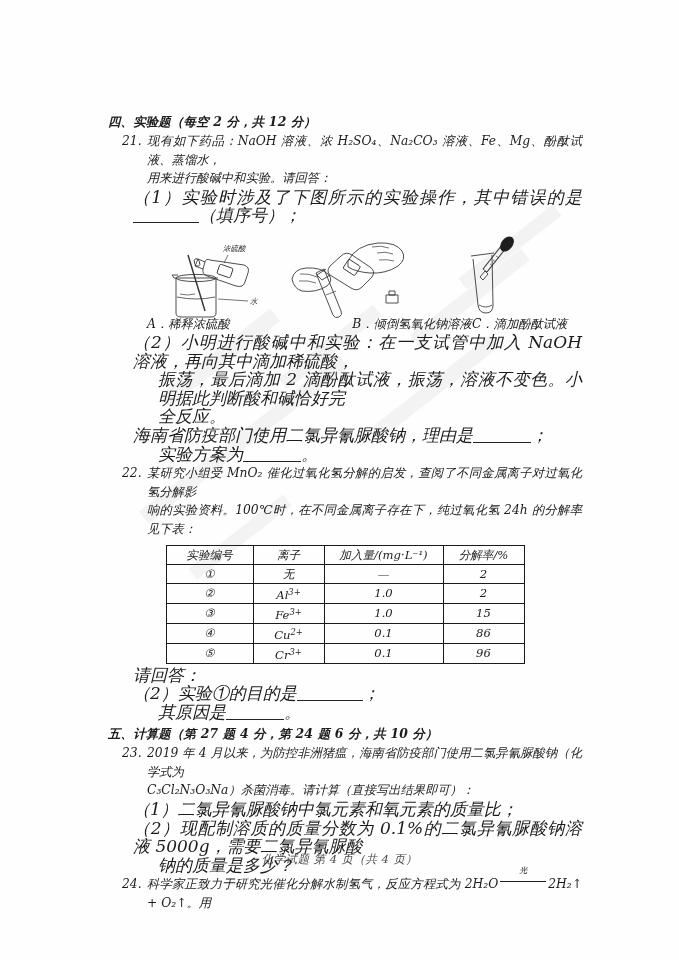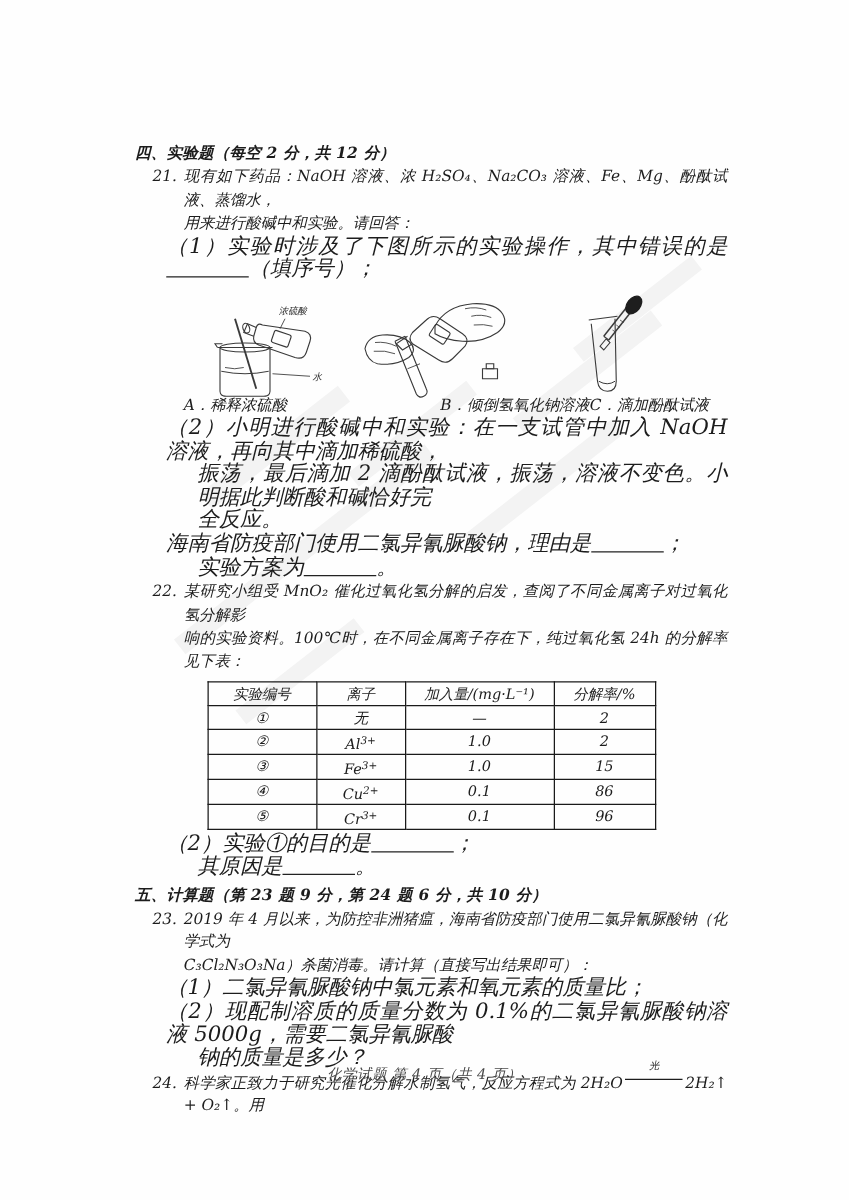--- a/index.html
+++ b/index.html
@@ -352,28 +352,29 @@
           <tr>
             <td>⑤</td>
             <td>Cr<sup>3+</sup></td>
             <td>0.1</td>
             <td>96</td>
           </tr>
         </tbody>
       </table>
     </div>
 
+    <div class="sub indent1">请回答：</div>
     <div class="sub indent1">
       <span>（2）实验①的目的是</span><span class="blank b-lg"></span><span>；</span>
     </div>
     <div class="sub hang-in">
       <span>其原因是</span><span class="blank b-md"></span><span>。</span>
     </div>
 
-    <div class="sec-head" style="margin-top:3px;">五、计算题（第 23 题 9 分，第 24 题 6 分，共 10 分）</div>
+    <div class="sec-head" style="margin-top:3px;">五、计算题（第 27 题 4 分，第 24 题 6 分，共 10 分）</div>
 
     <div class="qblock">
       <div class="qnum">23.</div>
       <div class="qbody">
         <div>2019 年 4 月以来，为防控非洲猪瘟，海南省防疫部门使用二氯异氰脲酸钠（化学式为</div>
         <div>C₃Cl₂N₃O₃Na）杀菌消毒。请计算（直接写出结果即可）：</div>
       </div>
     </div>
     <div class="sub indent2">（1）二氯异氰脲酸钠中氯元素和氧元素的质量比；</div>
     <div class="sub indent2">（2）现配制溶质的质量分数为 0.1%的二氯异氰脲酸钠溶液 5000g，需要二氯异氰脲酸</div>

